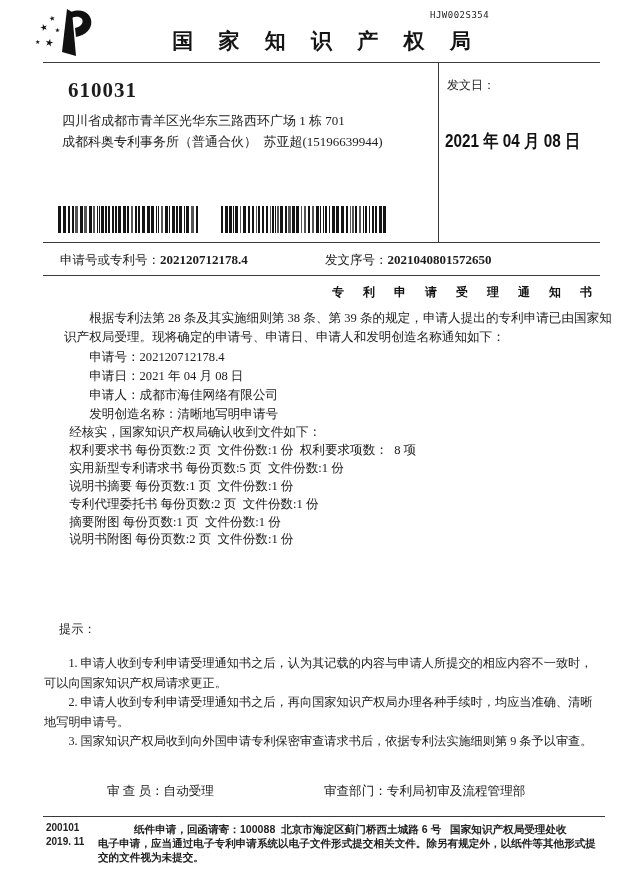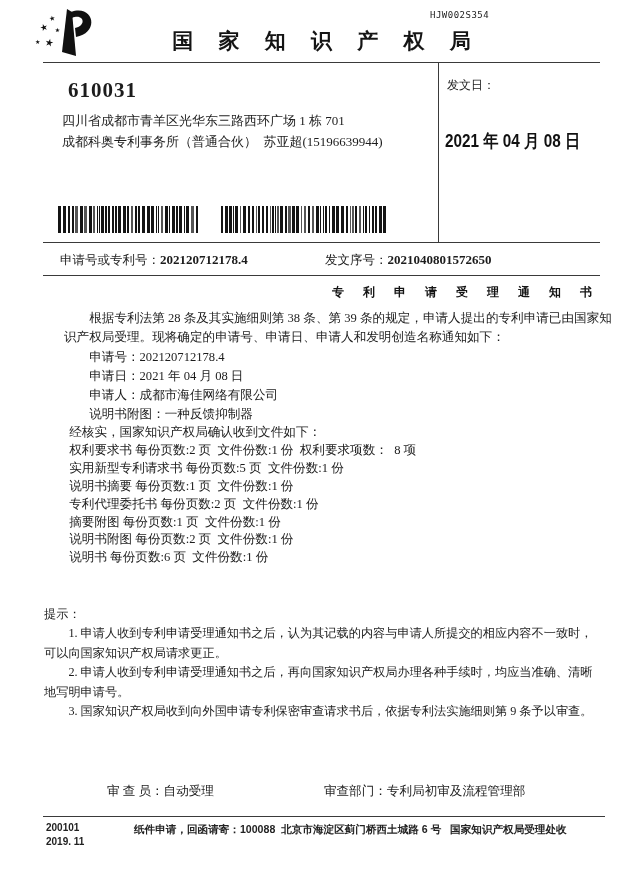--- a/index.html
+++ b/index.html
@@ -38,21 +38,21 @@
   .notice-title{
     position:absolute;left:43px;top:284px;width:557px;text-align:right;
     font-size:12px;font-weight:bold;letter-spacing:8px;text-indent:8px;color:#141414;
   }
   .bodytext{position:absolute;left:44px;top:309px;width:557px;font-size:12.6px;line-height:19.3px;margin-left:20px;}
   .bodytext p{margin:0;text-indent:2em;}
   .detail-line{padding-left:2em;white-space:pre-wrap;}
   .received{position:absolute;left:44px;top:424px;width:557px;font-size:12.6px;line-height:17.9px;}
   .received div{padding-left:2em;white-space:pre-wrap;}
   .tips{position:absolute;left:44px;top:605px;width:560px;font-size:12.2px;line-height:19.4px;}
-  .tips .tips-label{margin:0;}
+  .tips .tips-label{margin:15px;}
   .tips p{margin:0;text-indent:2em;}
   .signoff{position:absolute;left:43px;top:768px;width:557px;font-size:12.6px;}
   .signoff .examiner{position:absolute;left:45px;top:0;white-space:pre-wrap;}
   .signoff .dept{position:absolute;left:262px;top:0;white-space:pre-wrap;}
   .footer-code{
     position:absolute;left:46px;font-family:"Liberation Sans","DejaVu Sans",sans-serif;
     font-size:10px;font-weight:bold;color:#222;text-align:center;
   }
   .footer-text{
     position:absolute;left:98px;width:508px;
@@ -190,32 +190,31 @@
 
   <div class="rule" style="left:43px;top:275px;width:557px;"></div>
 
   <div class="notice-title">专 利 申 请 受 理 通 知 书</div>
 
   <div class="bodytext">
     <p>根据专利法第 28 条及其实施细则第 38 条、第 39 条的规定，申请人提出的专利申请已由国家知识产权局受理。现将确定的申请号、申请日、申请人和发明创造名称通知如下：</p>
     <div class="detail-line">申请号：202120712178.4</div>
     <div class="detail-line">申请日：2021 年 04 月 08 日</div>
     <div class="detail-line">申请人：成都市海佳网络有限公司</div>
-    <div class="detail-line">说明书附图：一种反馈抑制器</div>
+    <div class="detail-line">发明创造名称：清晰地写明申请号</div>
   </div>
 
   <div class="received">
     <div>经核实，国家知识产权局确认收到文件如下：</div>
     <div>权利要求书 每份页数:2 页  文件份数:1 份  权利要求项数：  8 项</div>
     <div>实用新型专利请求书 每份页数:5 页  文件份数:1 份</div>
     <div>说明书摘要 每份页数:1 页  文件份数:1 份</div>
     <div>专利代理委托书 每份页数:2 页  文件份数:1 份</div>
     <div>摘要附图 每份页数:1 页  文件份数:1 份</div>
     <div>说明书附图 每份页数:2 页  文件份数:1 份</div>
-    <div>说明书 每份页数:6 页  文件份数:1 份</div>
   </div>
 
   <div class="tips">
     <div class="tips-label">提示：</div>
     <p>1. 申请人收到专利申请受理通知书之后，认为其记载的内容与申请人所提交的相应内容不一致时，可以向国家知识产权局请求更正。</p>
     <p>2. 申请人收到专利申请受理通知书之后，再向国家知识产权局办理各种手续时，均应当准确、清晰地写明申请号。</p>
     <p>3. 国家知识产权局收到向外国申请专利保密审查请求书后，依据专利法实施细则第 9 条予以审查。</p>
   </div>
 
   <div class="signoff">
@@ -225,14 +224,15 @@
     <span class="dept">
       <span>审查部门：</span><span>专利局初审及流程管理部</span>
     </span>
   </div>
 
   <div class="rule" style="left:43px;top:816px;width:562px;"></div>
 
   <div class="footer-code" style="top:822px;">200101</div>
   <div class="footer-text" style="top:822px;margin-left:36px;">纸件申请，回函请寄：100088  北京市海淀区蓟门桥西土城路 6 号   国家知识产权局受理处收</div>
   <div class="footer-code" style="top:836px;">2019. 11</div>
+  <div class="footer-text" style="top:836px;">电子申请，应当通过电子专利申请系统以电子文件形式提交相关文件。除另有规定外，以纸件等其他形式提交的文件视为未提交。</div>
 
 </div>
 
 </body></html>

